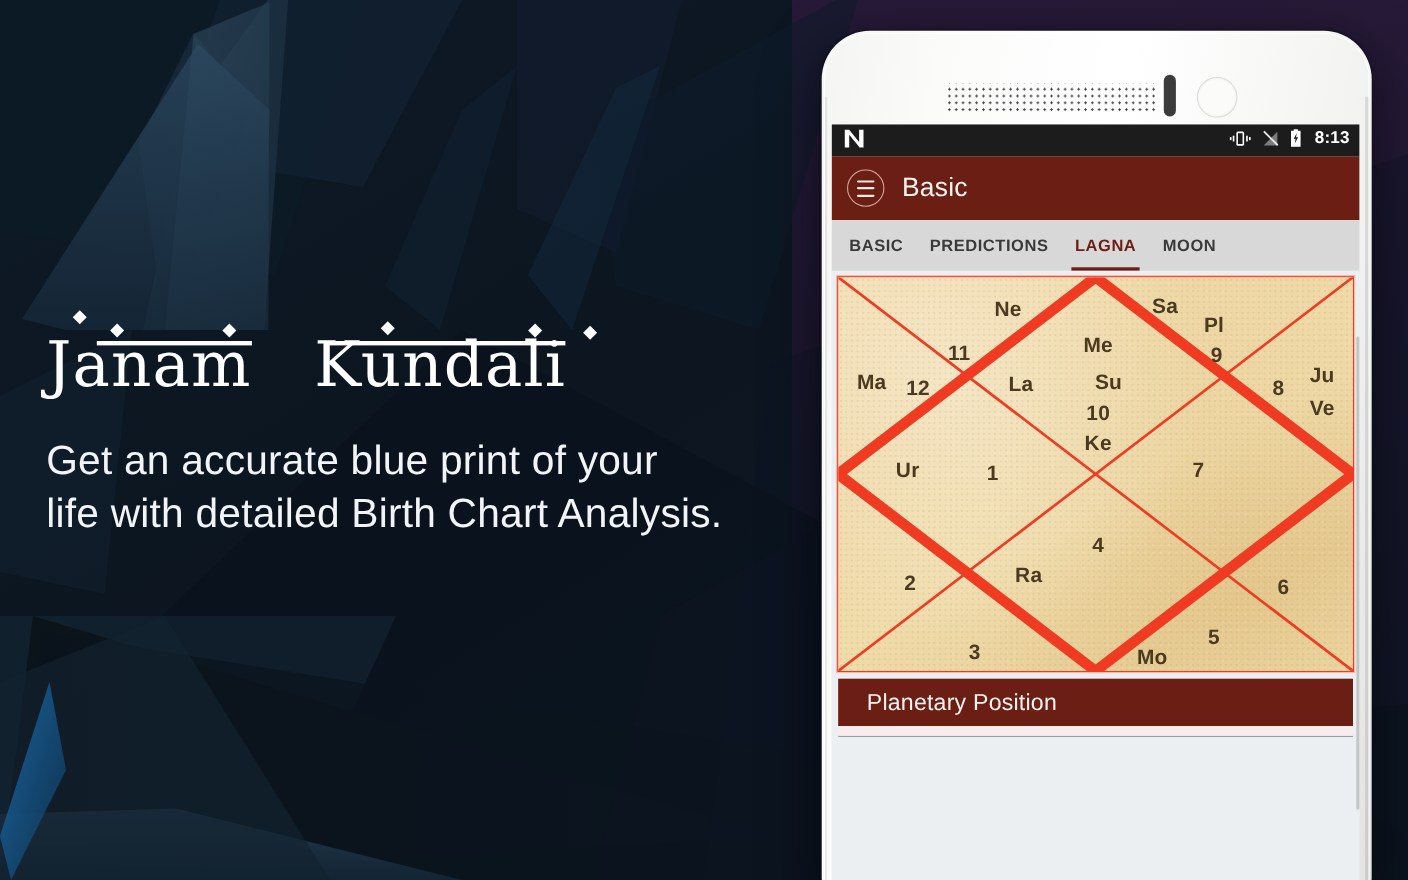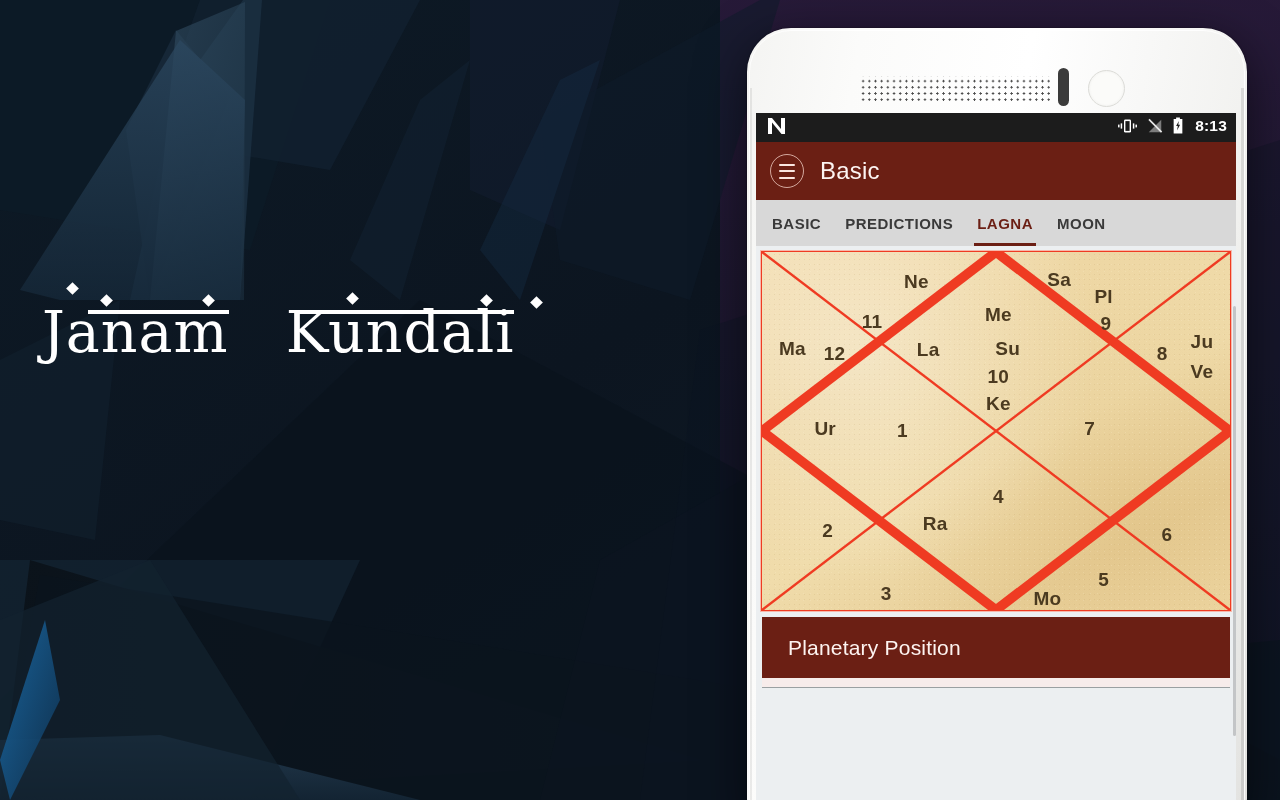--- a/index.html
+++ b/index.html
@@ -158,21 +158,21 @@
   .kundali svg.lines { position:absolute; inset:0; width:100%; height:100%; }
   .kundali .lbl {
     position:absolute; font-size:19px; font-weight:700; color:#4b3a20;
     transform:translate(-50%,-50%); white-space:nowrap;
     letter-spacing:.2px;
   }
 
   
   .pp-outer { padding:6px 6px 0 6px; background:#eceff1; }
   .pp-bar {
-    background:#6b1f14; color:#fdf3f0; height:61px;
+    background:#6b1f14; color:#fdf3f0; height:43px;
     display:flex; align-items:center; padding-left:26px;
     font-size:21px; letter-spacing:.2px;
     box-shadow:0 1px 0 rgba(0,0,0,.18);
   }
   .pp-gap { height:9px; background:#f7eceb; }
   .pp-next { height:6px; background:#eceff1; border-top:1.5px solid #9aa0a2; }
 
   
   .scroll-sliver {
     position:absolute; right:0; top:193px; width:3px; height:430px;
@@ -253,20 +253,24 @@
     <span class="word">
       <span class="dot-row">
         <i style="left:62px;top:6px"></i>
           <i style="left:196px;top:8px"></i>
           <i style="left:246px;top:10px"></i>
       </span>
       <span>Kundali</span>
     </span>
   </div>
 
+  <div class="promo-sub">
+    <div>Get an accurate blue print of your</div>
+    <div>life with detailed Birth Chart Analysis.</div>
+  </div>
 </div>
 
 <div id="phone">
   <div class="phone-body"></div>
   <div class="phone-rim"></div>
   <div class="phone-edge-l"></div>
   <div class="phone-edge-r"></div>
 
   <div class="earpiece"></div>
   <div class="sensor-oval"></div>

